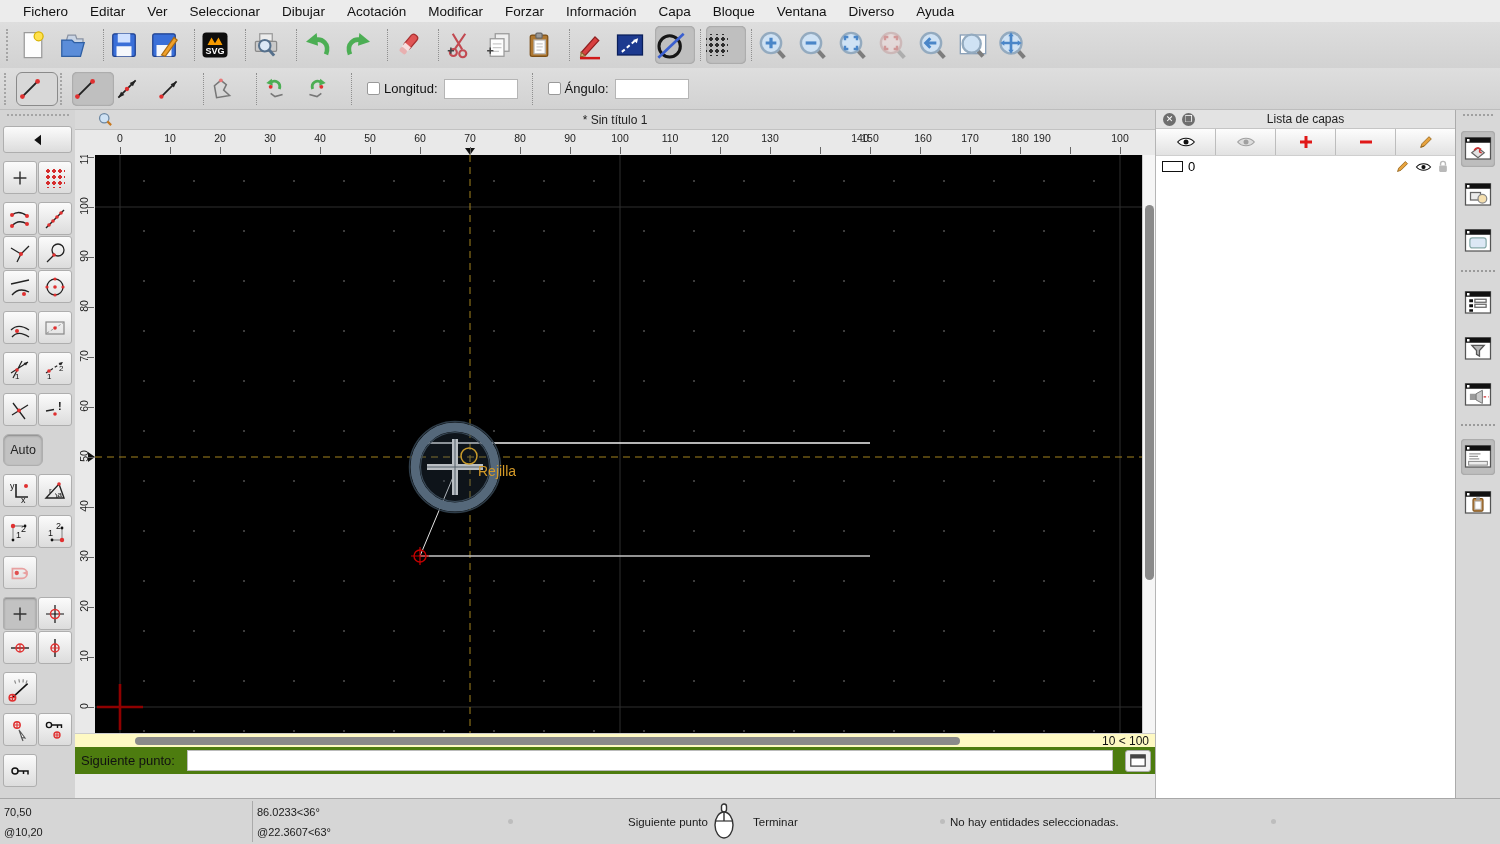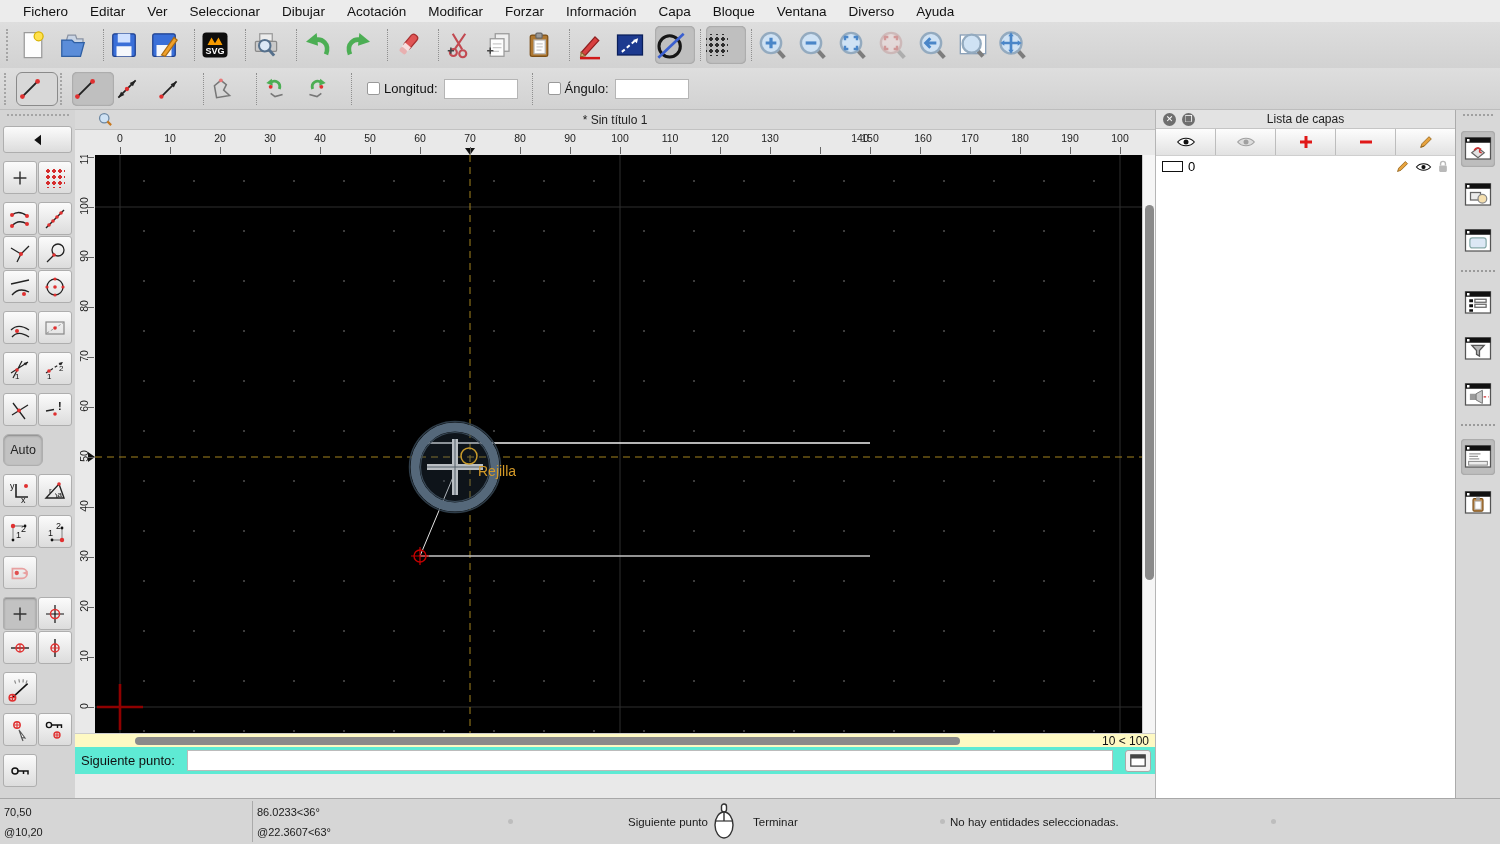--- a/index.html
+++ b/index.html
@@ -79,21 +79,21 @@
     border-left:5px solid transparent; border-right:5px solid transparent; border-top:7px solid #111; }
   .marker-right { position:absolute; right:0; top:297px; width:0; height:0;
     border-top:5px solid transparent; border-bottom:5px solid transparent; border-left:7px solid #111; }
 
   .cmdline { height:24px; background:#fff; border:1px solid #c5c5c5; border-left:none;
     display:flex; align-items:center; padding-left:6px; font-size:13px; position:relative; }
   .cmd-prompt { color:#1414cc; font-style:italic; }
   .cmd-typed { color:#1414cc; margin-left:5px; }
   .cmd-thumb { position:absolute; right:2px; top:3px; width:8px; height:17px; background:#6f6f6f;
     border-radius:4px; }
-  .nextline { height:27px; background:#5eead4; display:flex; align-items:center;
+  .nextline { height:27px; background:#4d7c0f; display:flex; align-items:center;
     padding:0 4px 0 6px; gap:12px; }
   .nextline .lbl { font-size:13px; color:#111; flex:none; }
   .next-input { flex:1; height:21px; background:#fff; border:1px solid #bbb; font-size:12px; padding:0 4px; }
   .kb-btn { width:26px; height:22px; border:1px solid #aaa; border-radius:3px; background:#f2f2f2;
     display:flex; align-items:center; justify-content:center; flex:none; }
 
   
   .dock { width:300px; background:#fff; border-left:1px solid #b5b5b5; display:flex;
     flex-direction:column; flex:none; }
   .dock-title { height:19px; background:#e3e3e3; position:relative; display:flex;
@@ -790,21 +790,21 @@
         <span class="hrt" style="left: 475px;">90</span>
         <span class="hrt" style="left: 525px;">100</span>
         <span class="hrt" style="left: 575px;">110</span>
         <span class="hrt" style="left: 625px; text-align: right;">120</span>
         <span class="hrt" style="left: 675px;">130</span>
         <span class="hrt" style="left: 765px;">140</span>
         <span class="hrt" style="left: 775px;">150</span>
         <span class="hrt" style="left: 819px; margin-left: 9px;">160</span>
         <span class="hrt" style="left: 875px;">170</span>
         <span class="hrt" style="left: 925px;">180</span>
-        <span class="hrt" style="left: 975px;">190</span>
+        <span class="hrt" style="left: 947px;">190</span>
         <span class="hrt" style="left: 1025px;">100</span>
       </div>
     <div class="canvasrow">
       <div class="vruler">
         <div class="marker-right"></div>
       <span class="vrt" style="top: -5px;">110</span>
           <span class="vrt" style="top: 45px;">100</span>
           <span class="vrt" style="top: 95px;">90</span>
           <span class="vrt" style="top: 145px;">80</span>
           <span class="vrt" style="top: 195px;">70</span>

